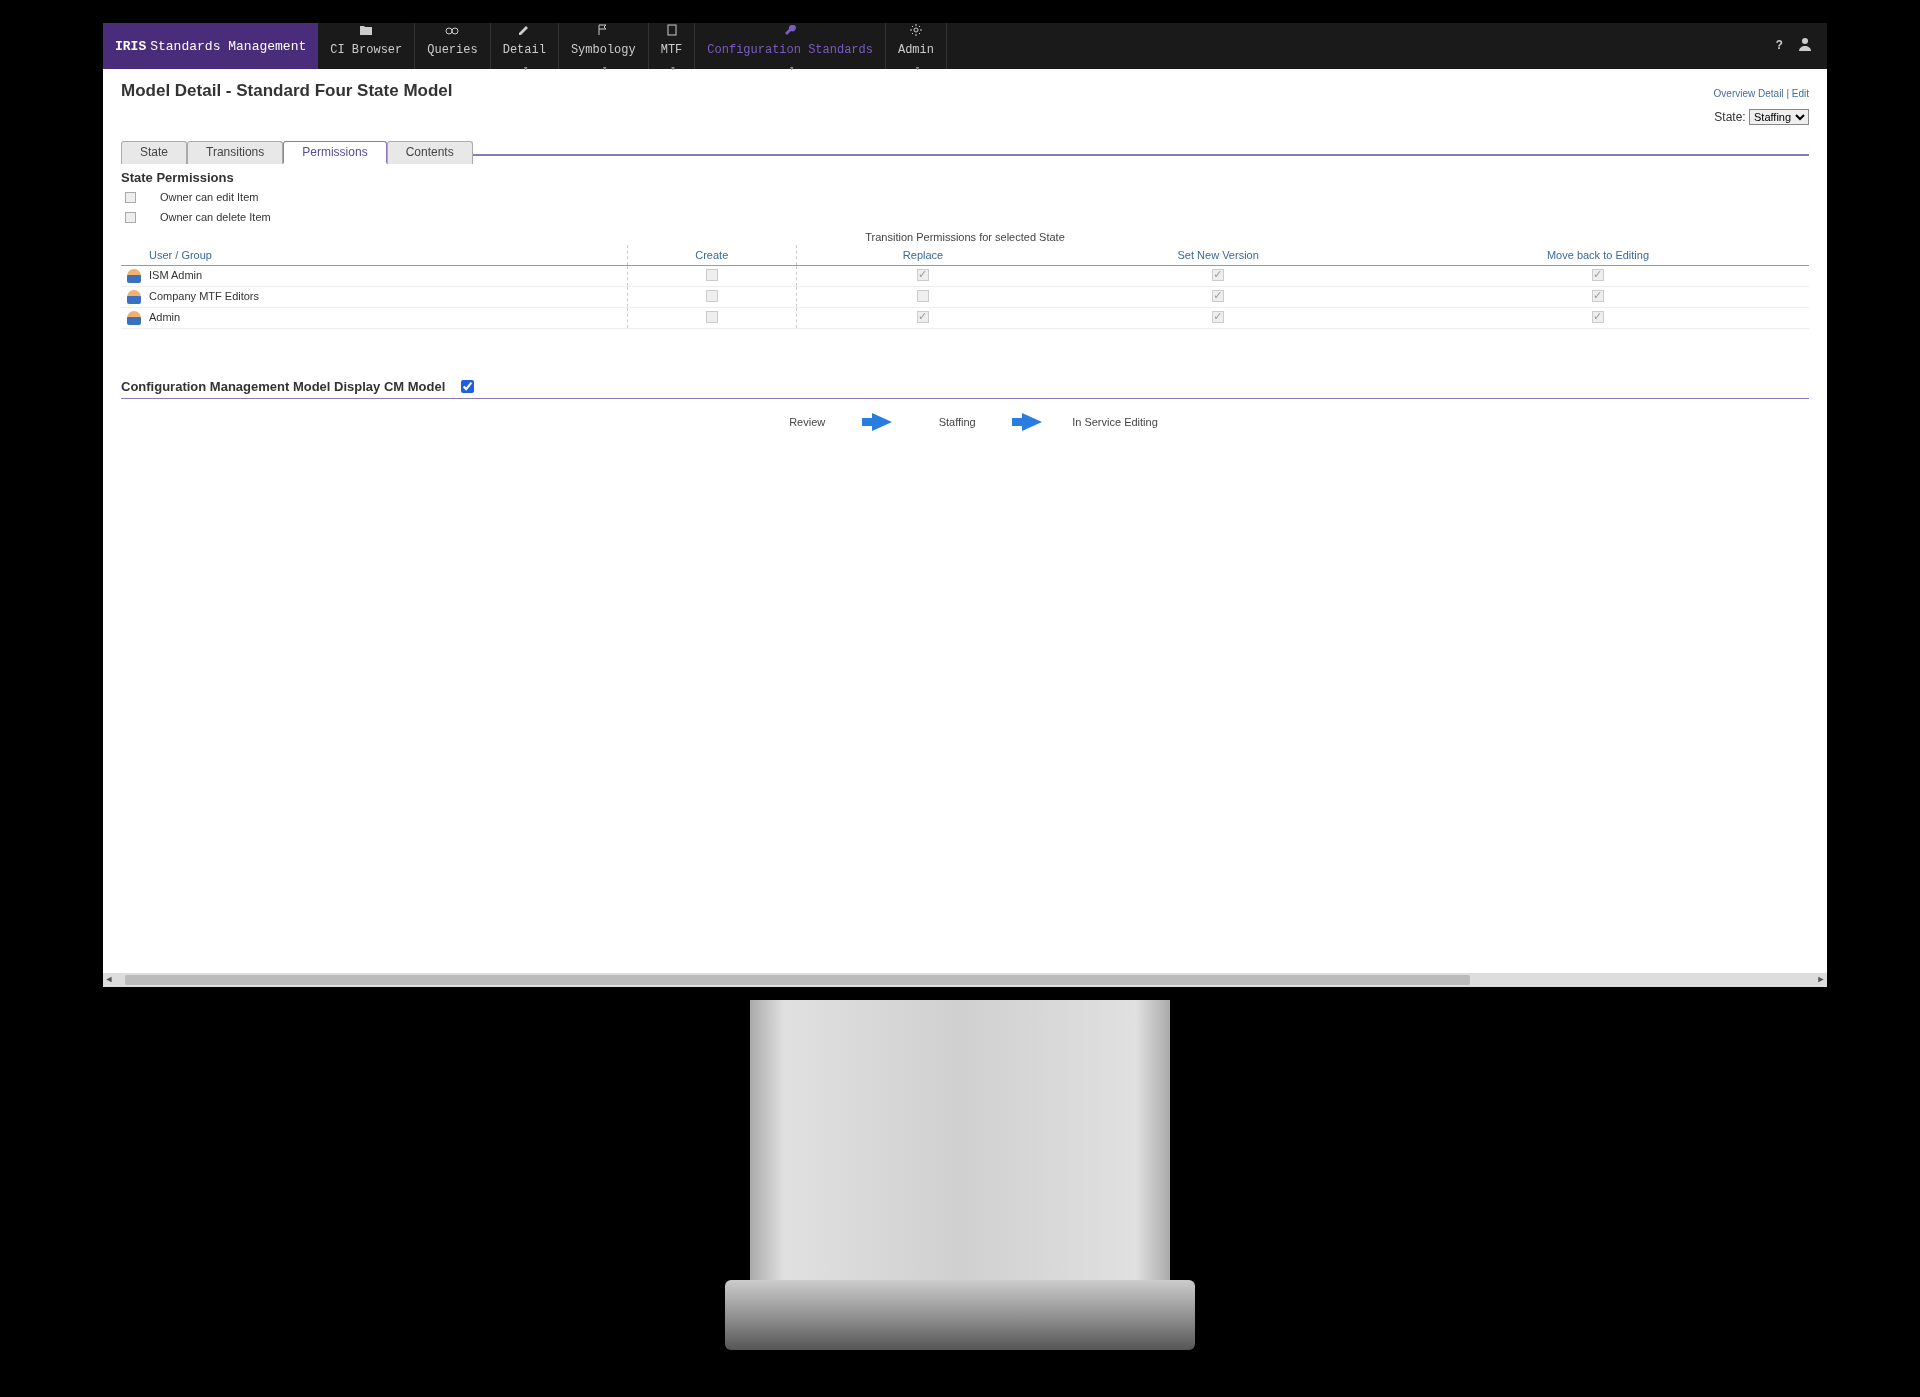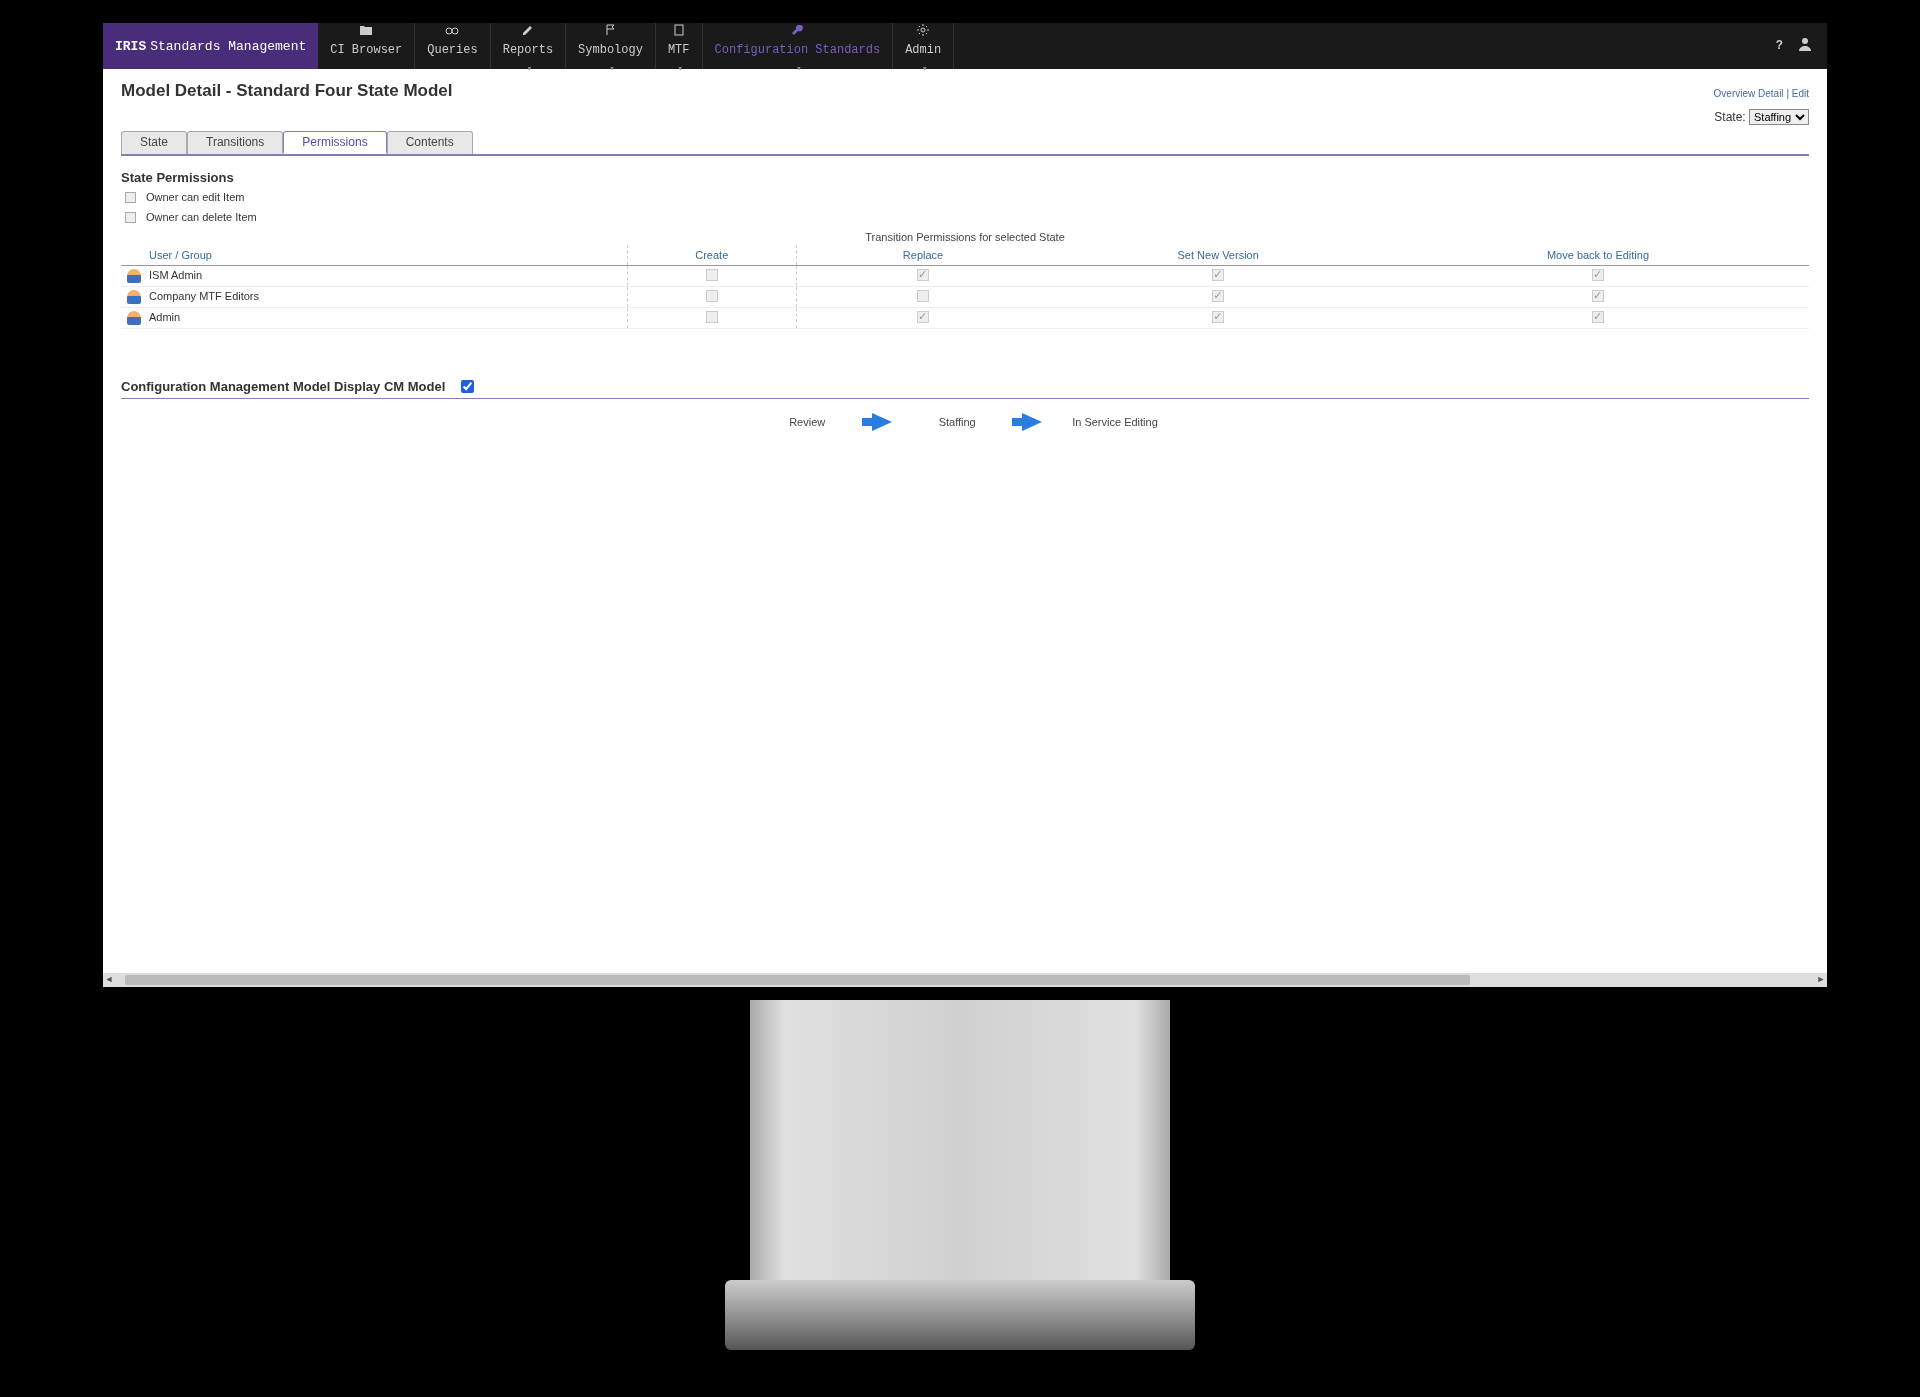--- a/index.html
+++ b/index.html
@@ -85,38 +85,38 @@
   }
   .tab {
     border: 1px solid #aaa;
     border-bottom: none;
     background: #e8e8e8;
     padding: 3px 18px;
     font-size: 12px;
     color: #444;
     cursor: pointer;
     position: relative;
-    top: 0;
+    top: 10px;
     border-radius: 3px 3px 0 0;
   }
   .tab.active {
     background: #fff;
     color: #5a4a9a;
     border-color: #8a7ab8;
     border-bottom: 2px solid #fff;
     font-weight: 500;
   }
   .section-heading {
     font-weight: 700;
     font-size: 13px;
     margin: 14px 0 6px 0;
   }
   .section-underline { border-bottom:1px solid #bbb; display:block; padding-bottom:4px; }
   .desc { font-size: 11px; color:#444; margin-bottom:6px; }
-  .checkbox-row { font-size: 11px; margin: 2px 0 8px 4px; display:flex; align-items:center; gap:10px; }
+  .checkbox-row { font-size: 11px; margin: 2px 0 8px 4px; display:flex; align-items:center; gap:24px; }
   .checkbox-row input { appearance:none; width:11px; height:11px; border:1px solid #aaa; background:#eee; }
   .perm-table-wrap { margin-top: 4px; }
   .perm-caption { text-align:center; font-size:11px; color:#444; margin-bottom:2px; }
   table.perm {
     width: 100%;
     border-collapse: collapse;
     font-size: 11px;
   }
   table.perm th {
     color: #3a6a9a;
@@ -228,21 +228,21 @@
                 <circle cx="10" cy="8" r="3" fill="none" stroke="#ccc"></circle>
               </svg>
             </span>
             <span>Queries</span>
           </div><div class="nav-item">
             <span class="nav-icon">
               <svg width="14" height="14" viewBox="0 0 14 14">
                 <path d="M2 10l7-7 2 2-7 7H2z" fill="#ccc"></path>
               </svg>
             </span>
-            <span>Reports</span>
+            <span>Detail</span>
             <span class="chev">▾</span>
           </div><div class="nav-item">
             <span class="nav-icon">
               <svg width="14" height="14" viewBox="0 0 14 14">
                 <path d="M3 2v10M3 2h7l-2 2 2 2H3" stroke="#ccc" fill="none"></path>
               </svg>
             </span>
             <span>Symbology</span>
             <span class="chev">▾</span>
           </div><div class="nav-item">

